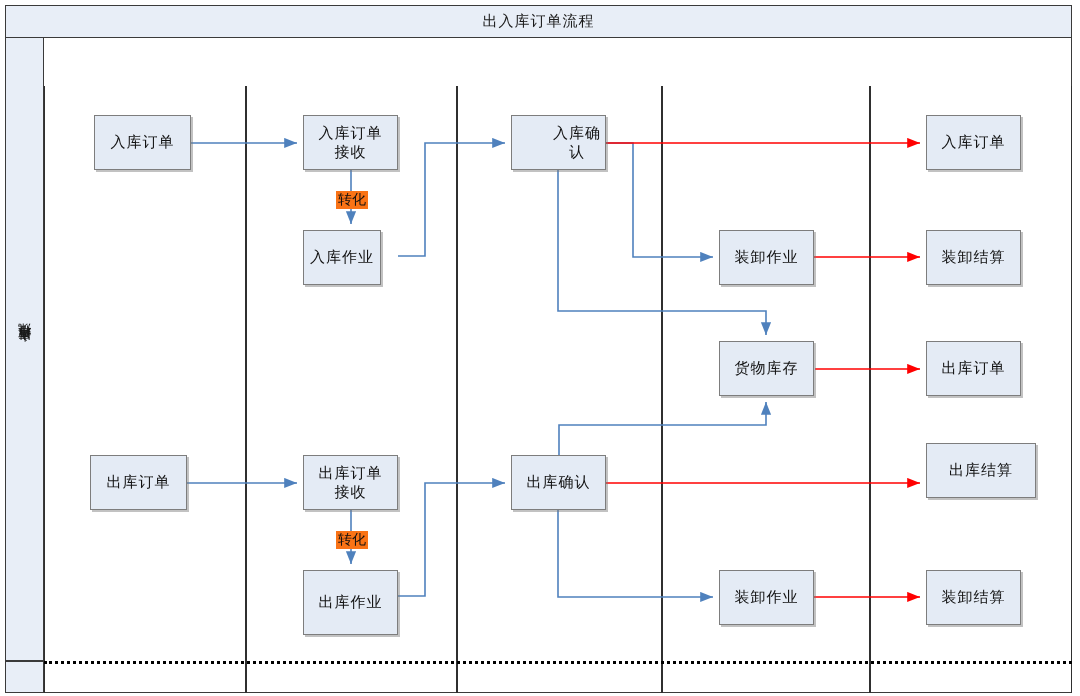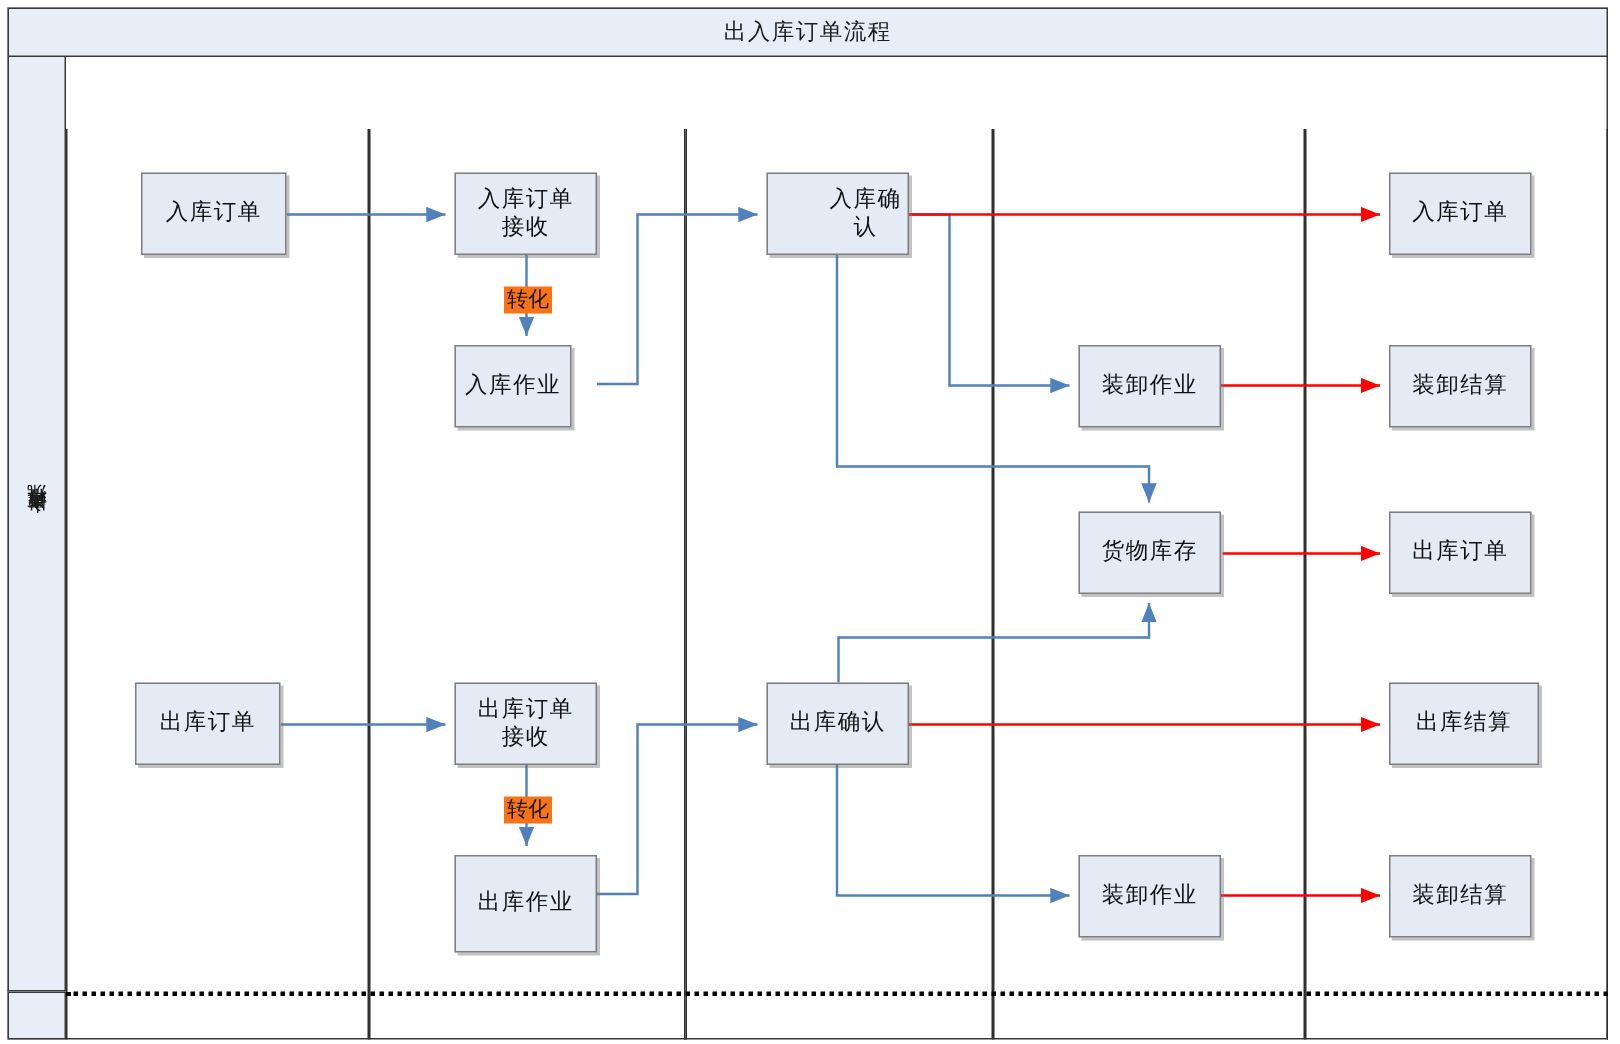--- a/index.html
+++ b/index.html
@@ -235,21 +235,21 @@
   <div class="node" style="left:719px;top:341px;width:95px;height:55px;">货物库存</div>
   <div class="node" style="left:926px;top:115px;width:95px;height:55px;">入库订单</div>
   <div class="node" style="left:926px;top:230px;width:95px;height:55px;">装卸结算</div>
   <div class="node" style="left:926px;top:341px;width:95px;height:55px;">出库订单</div>
   <div class="node" style="left:90px;top:455px;width:97px;height:55px;">出库订单</div>
   <div class="node" style="left:303px;top:455px;width:95px;height:55px;">出库订单
 接收</div>
   <div class="node" style="left:303px;top:570px;width:95px;height:65px;">出库作业</div>
   <div class="node" style="left:511px;top:455px;width:95px;height:55px;">出库确认</div>
   <div class="node" style="left:719px;top:570px;width:95px;height:55px;">装卸作业</div>
-  <div class="node" style="left:926px;top:455px;width:100px;height:55px;">出库结算</div>
+  <div class="node" style="left:926px;top:443px;width:110px;height:55px;">出库结算</div>
   <div class="node" style="left:926px;top:570px;width:95px;height:55px;">装卸结算</div>
 
   <div class="edge-label" style="left:336px;top:191px;">转化</div>
   <div class="edge-label" style="left:336px;top:531px;">转化</div>
 
   <div class="dotted-sep"></div>
 
 </div>
 
 </body></html>

